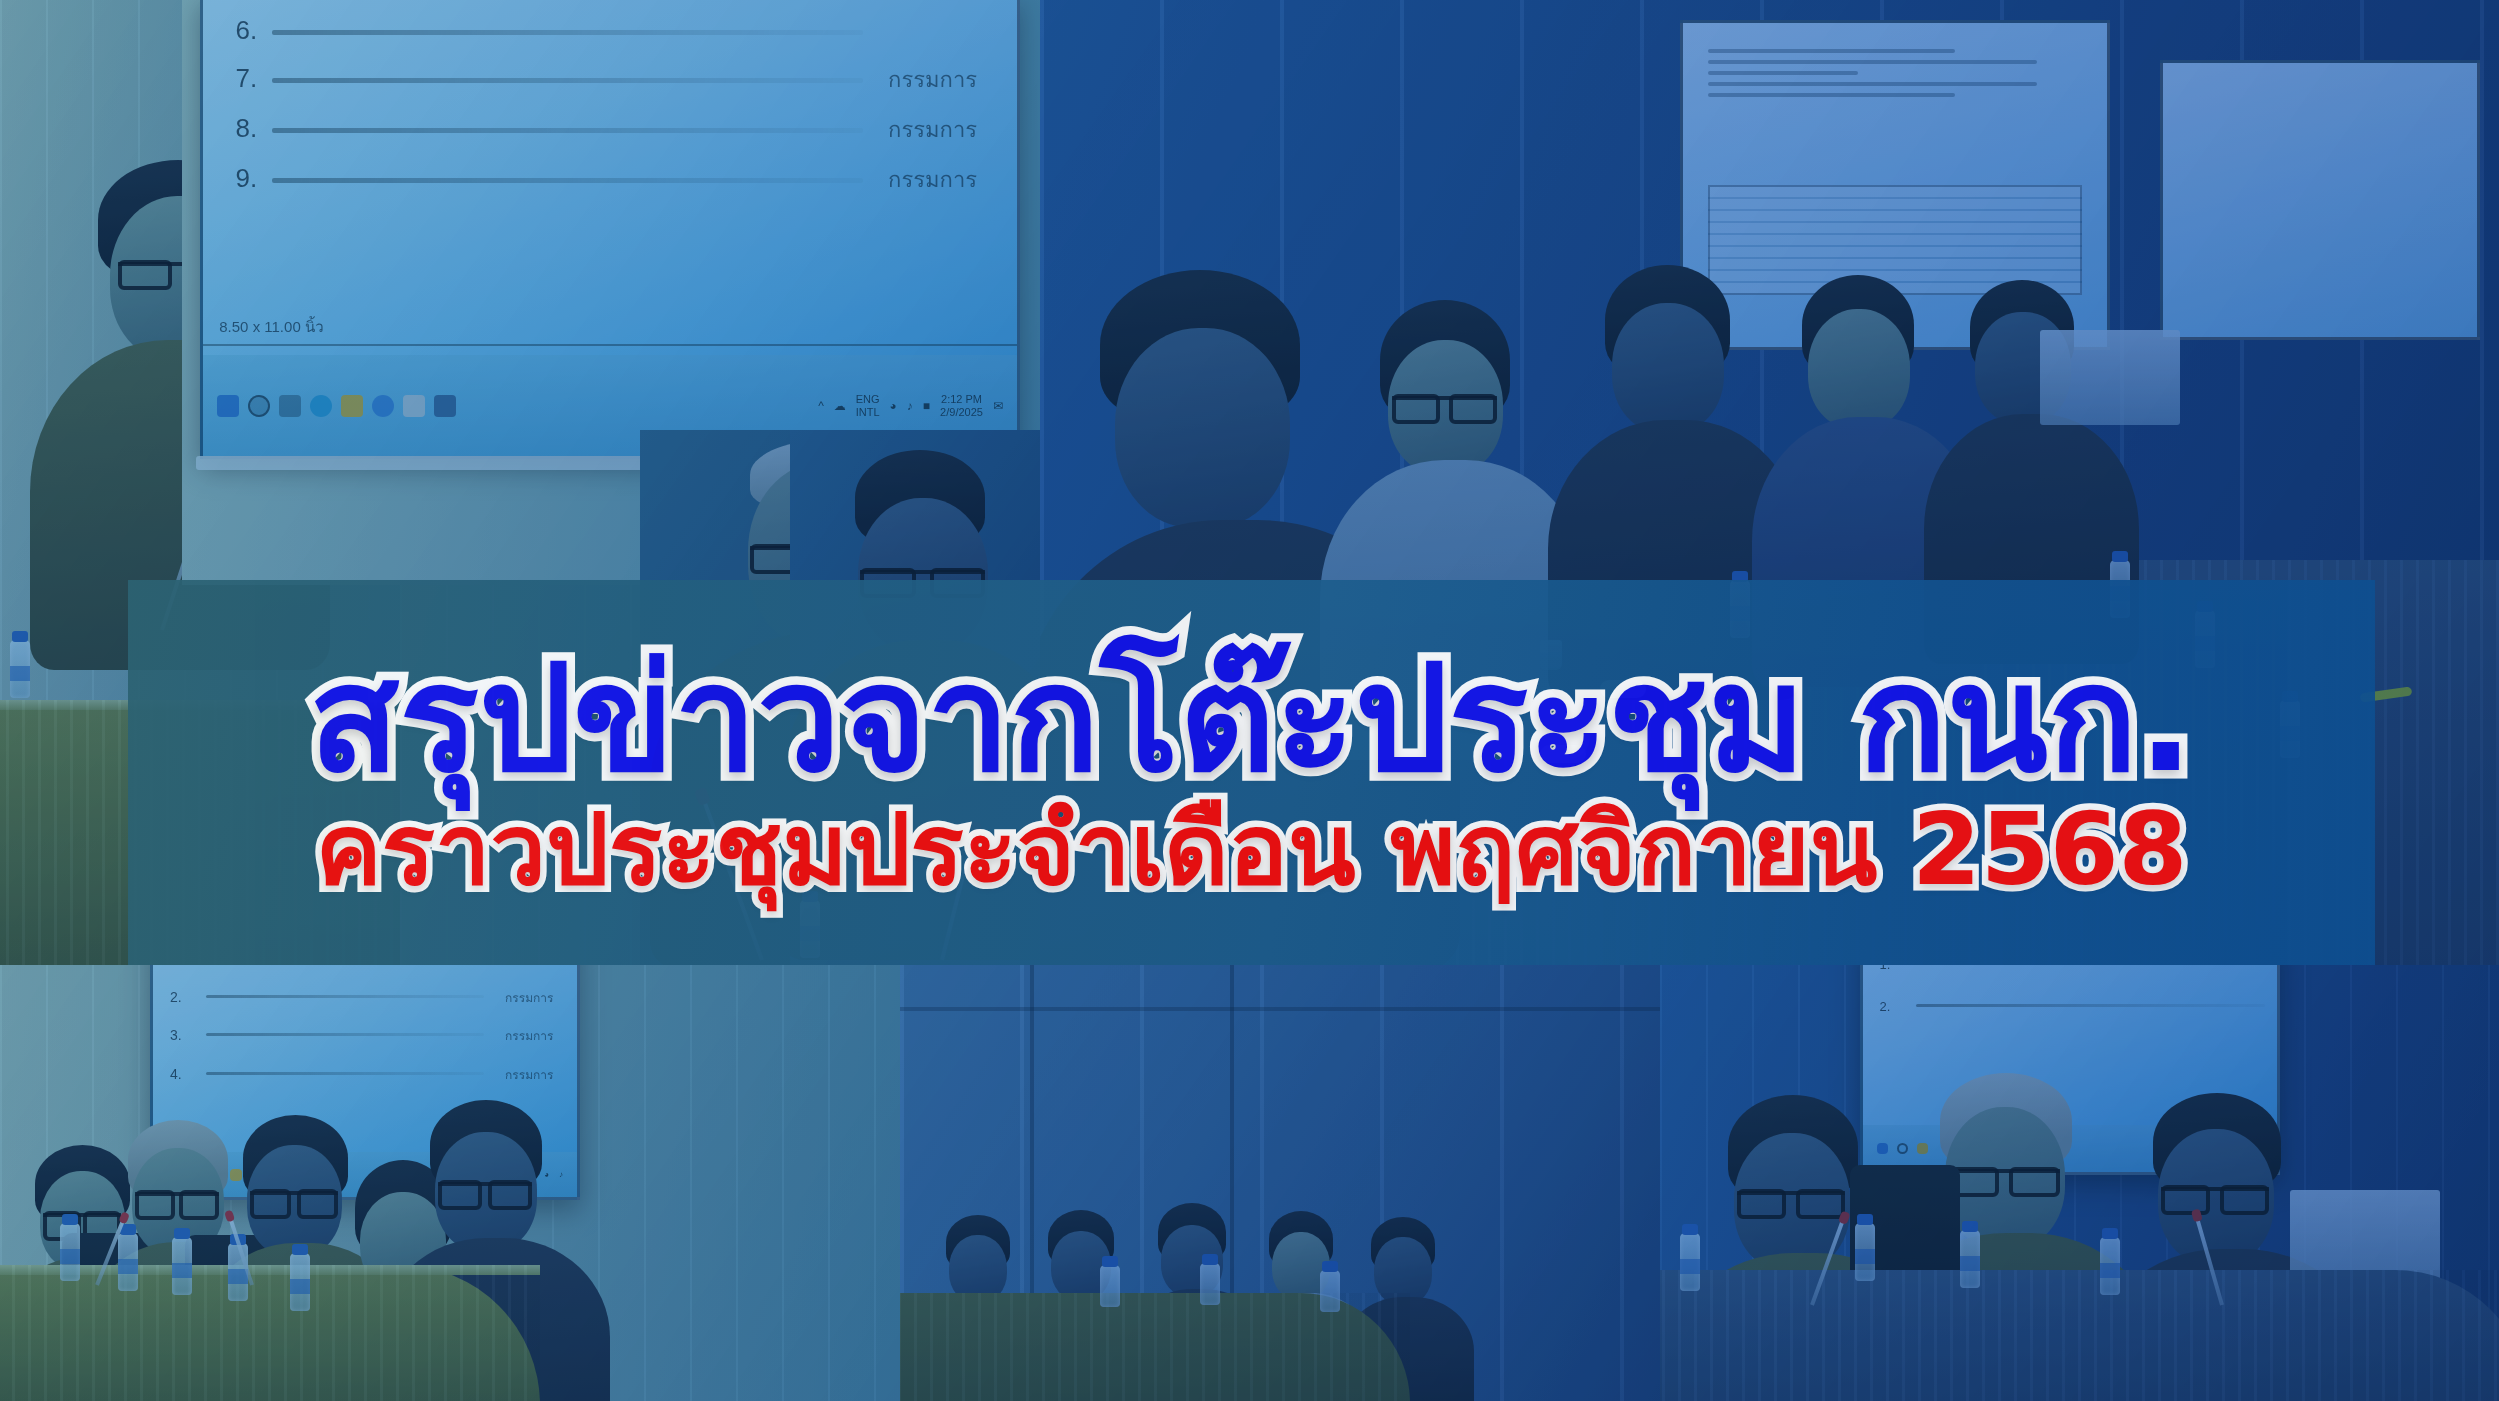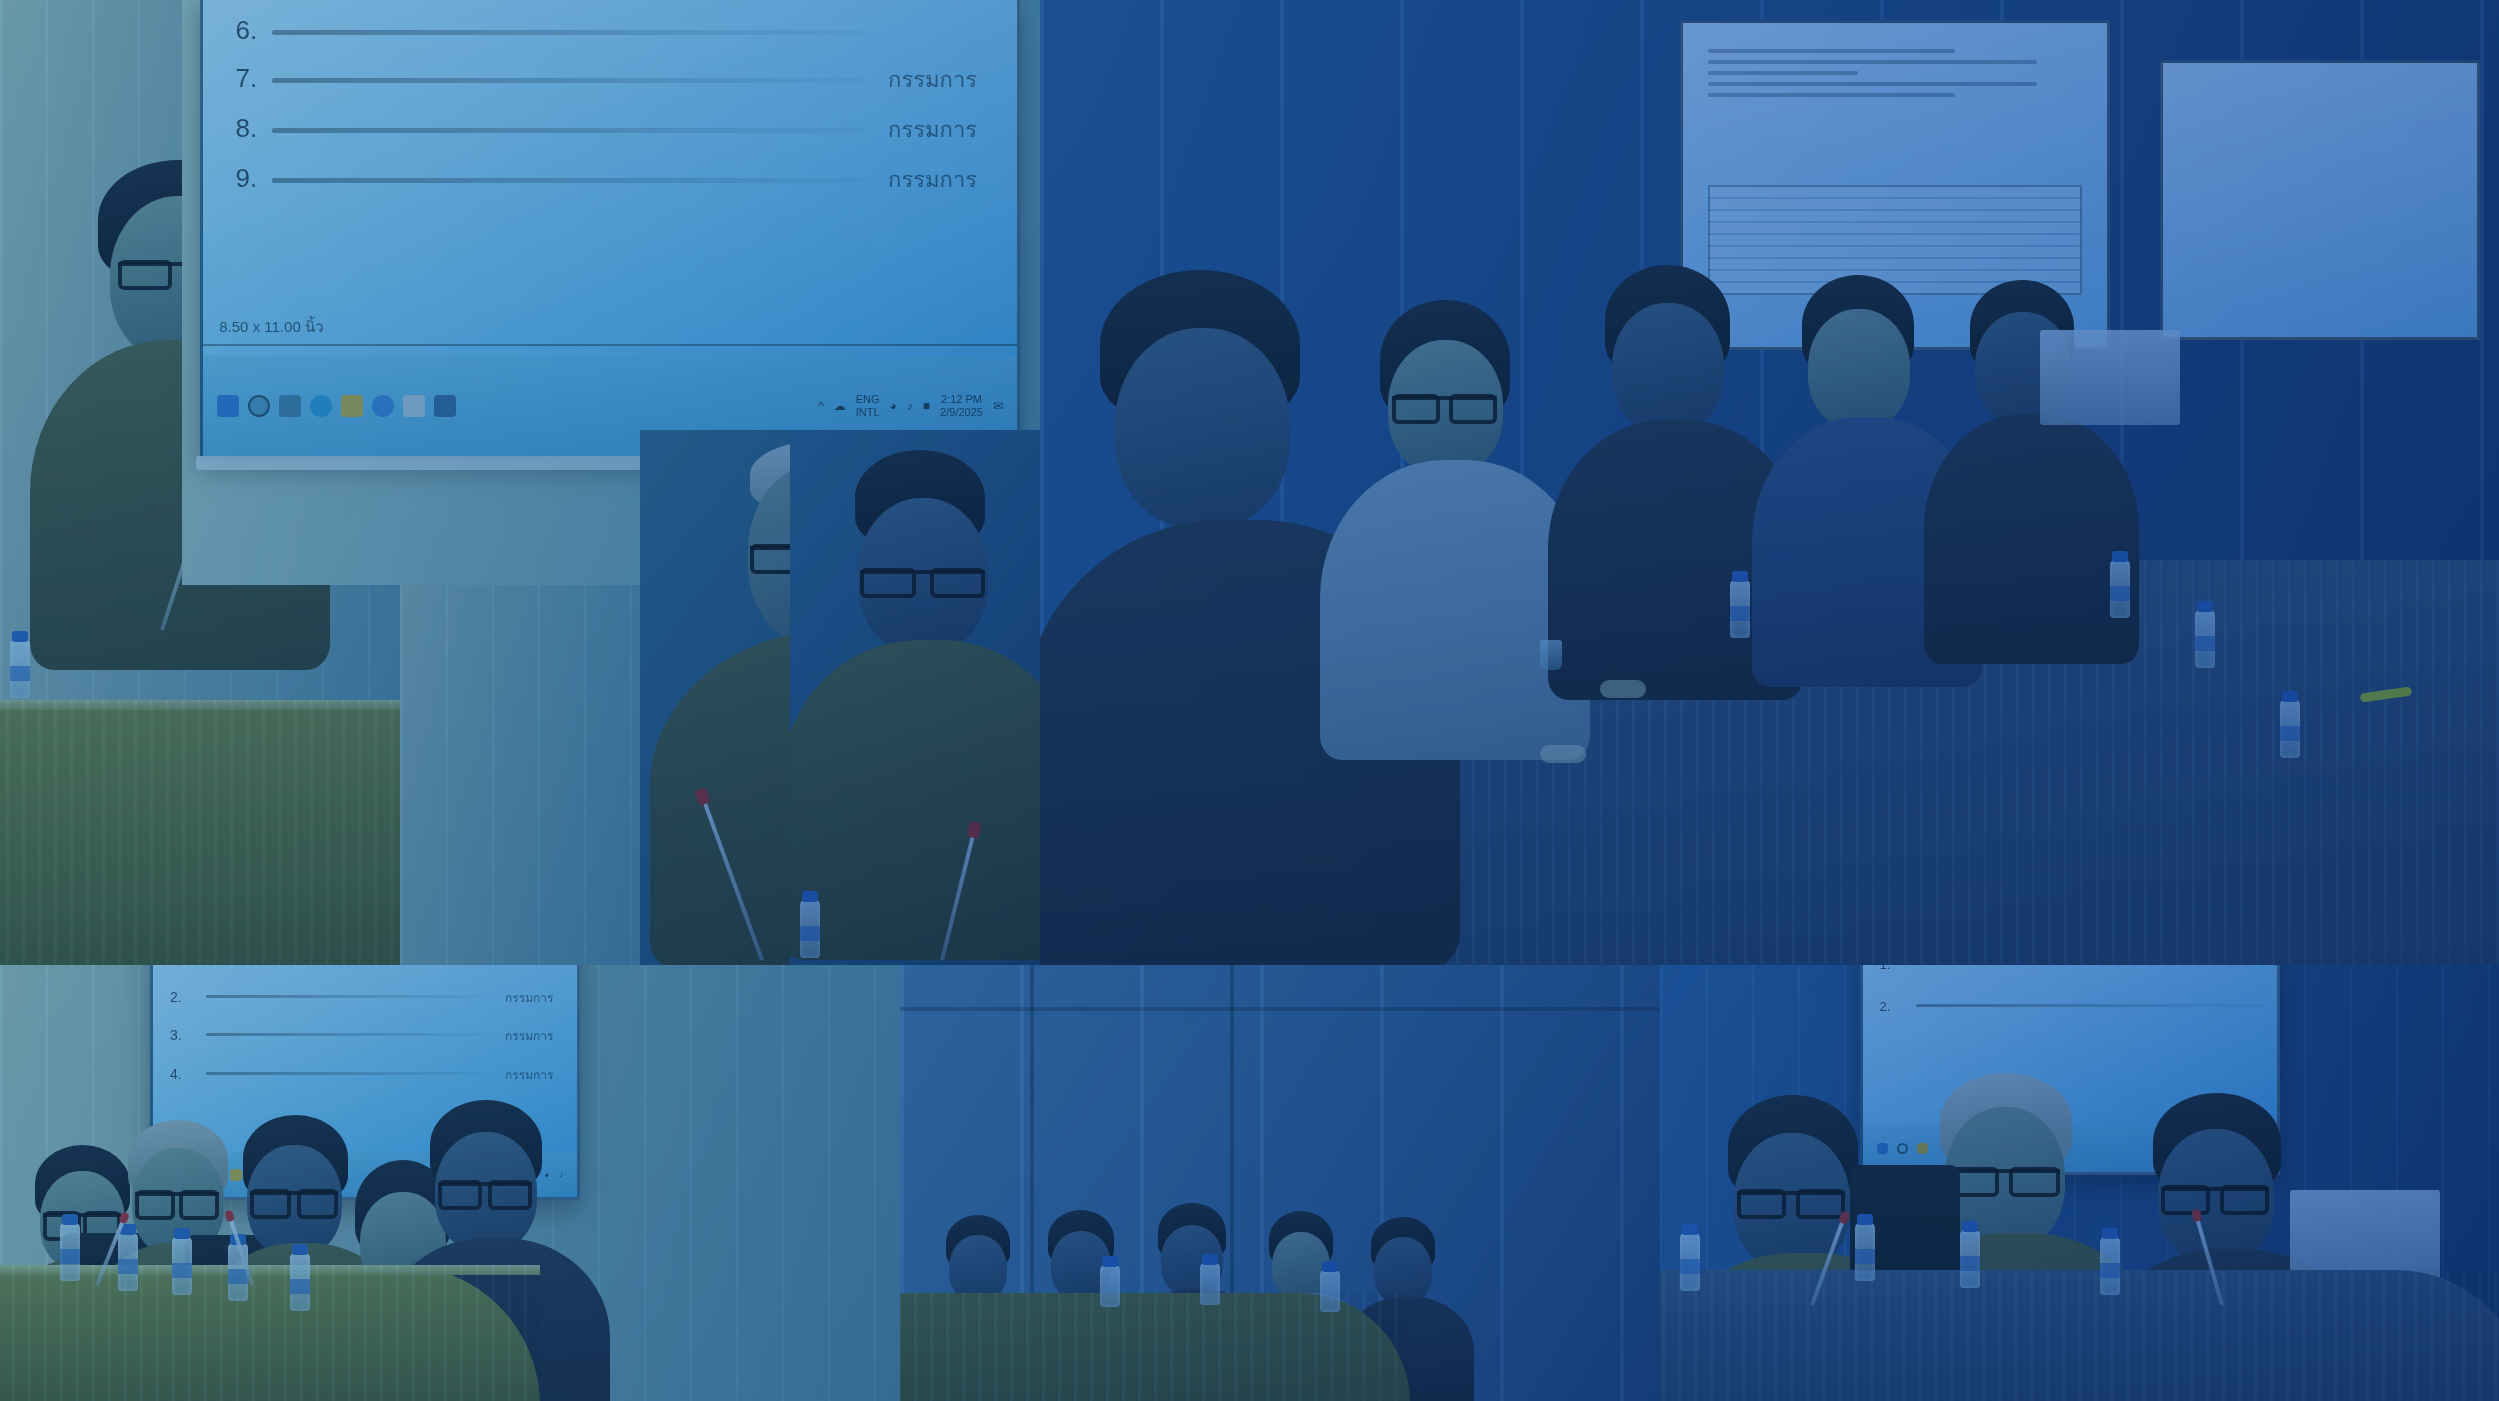--- a/index.html
+++ b/index.html
@@ -697,14 +697,18 @@
       <div class="mic" style="left:560px;top:250px;height:90px;transform:rotate(-16deg);">
           <span class="tip" style="width:9px;height:12px;top:-9px;left:-2px;"></span>
         </div>
 
       <div class="wash"></div>
         <div class="wash2"></div>
     </div>
 
   </div>
 
+  <div class="banner">
+    <div class="title-line title-main">สรุปข่าวจากโต๊ะประชุม กนก.</div>
+    <div class="title-line title-sub">คราวประชุมประจำเดือน พฤศจิกายน 2568</div>
+  </div>
 
 </div>
 
 </body></html>

